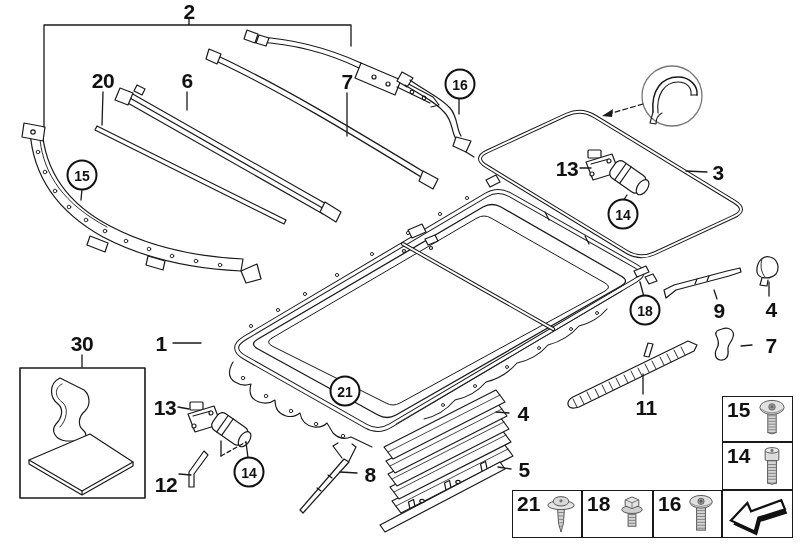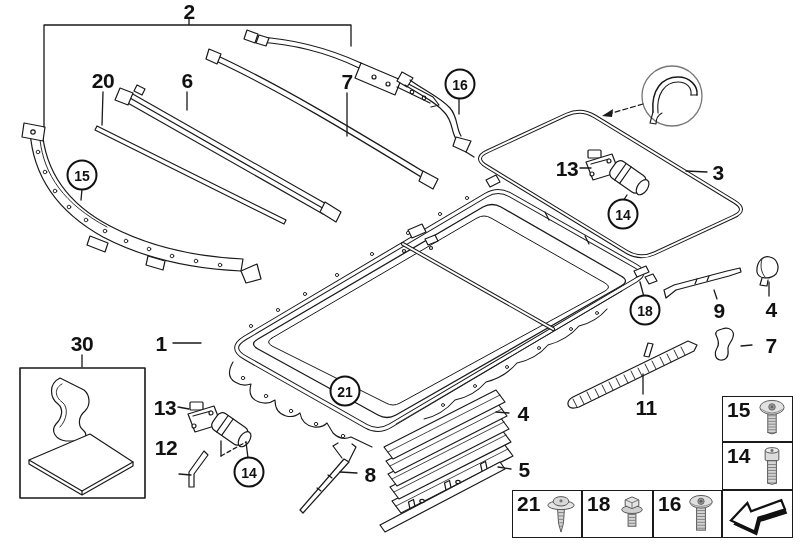--- a/index.html
+++ b/index.html
@@ -251,21 +251,21 @@
 
 <div class="lbl" style="left:189px;top:11px">2</div>
 <div class="lbl" style="left:103px;top:80px">20</div>
 <div class="lbl" style="left:187px;top:80px">6</div>
 <div class="lbl" style="left:347px;top:81px">7</div>
 <div class="lbl" style="left:718px;top:172px">3</div>
 <div class="lbl" style="left:567px;top:168px">13</div>
 <div class="lbl" style="left:161px;top:343px">1</div>
 <div class="lbl" style="left:82px;top:343px">30</div>
 <div class="lbl" style="left:165px;top:407px">13</div>
-<div class="lbl" style="left:166px;top:447px">12</div>
+<div class="lbl" style="left:166px;top:484px">12</div>
 <div class="lbl" style="left:370px;top:474px">8</div>
 <div class="lbl" style="left:523px;top:413px">4</div>
 <div class="lbl" style="left:524px;top:469px">5</div>
 <div class="lbl" style="left:646px;top:407px">11</div>
 <div class="lbl" style="left:719px;top:310px">9</div>
 <div class="lbl" style="left:771px;top:309px">4</div>
 <div class="lbl" style="left:771px;top:345px">7</div>
 
 <div class="clbl" style="left:82px;top:175px">15</div>
 <div class="clbl" style="left:460px;top:84px">16</div>

